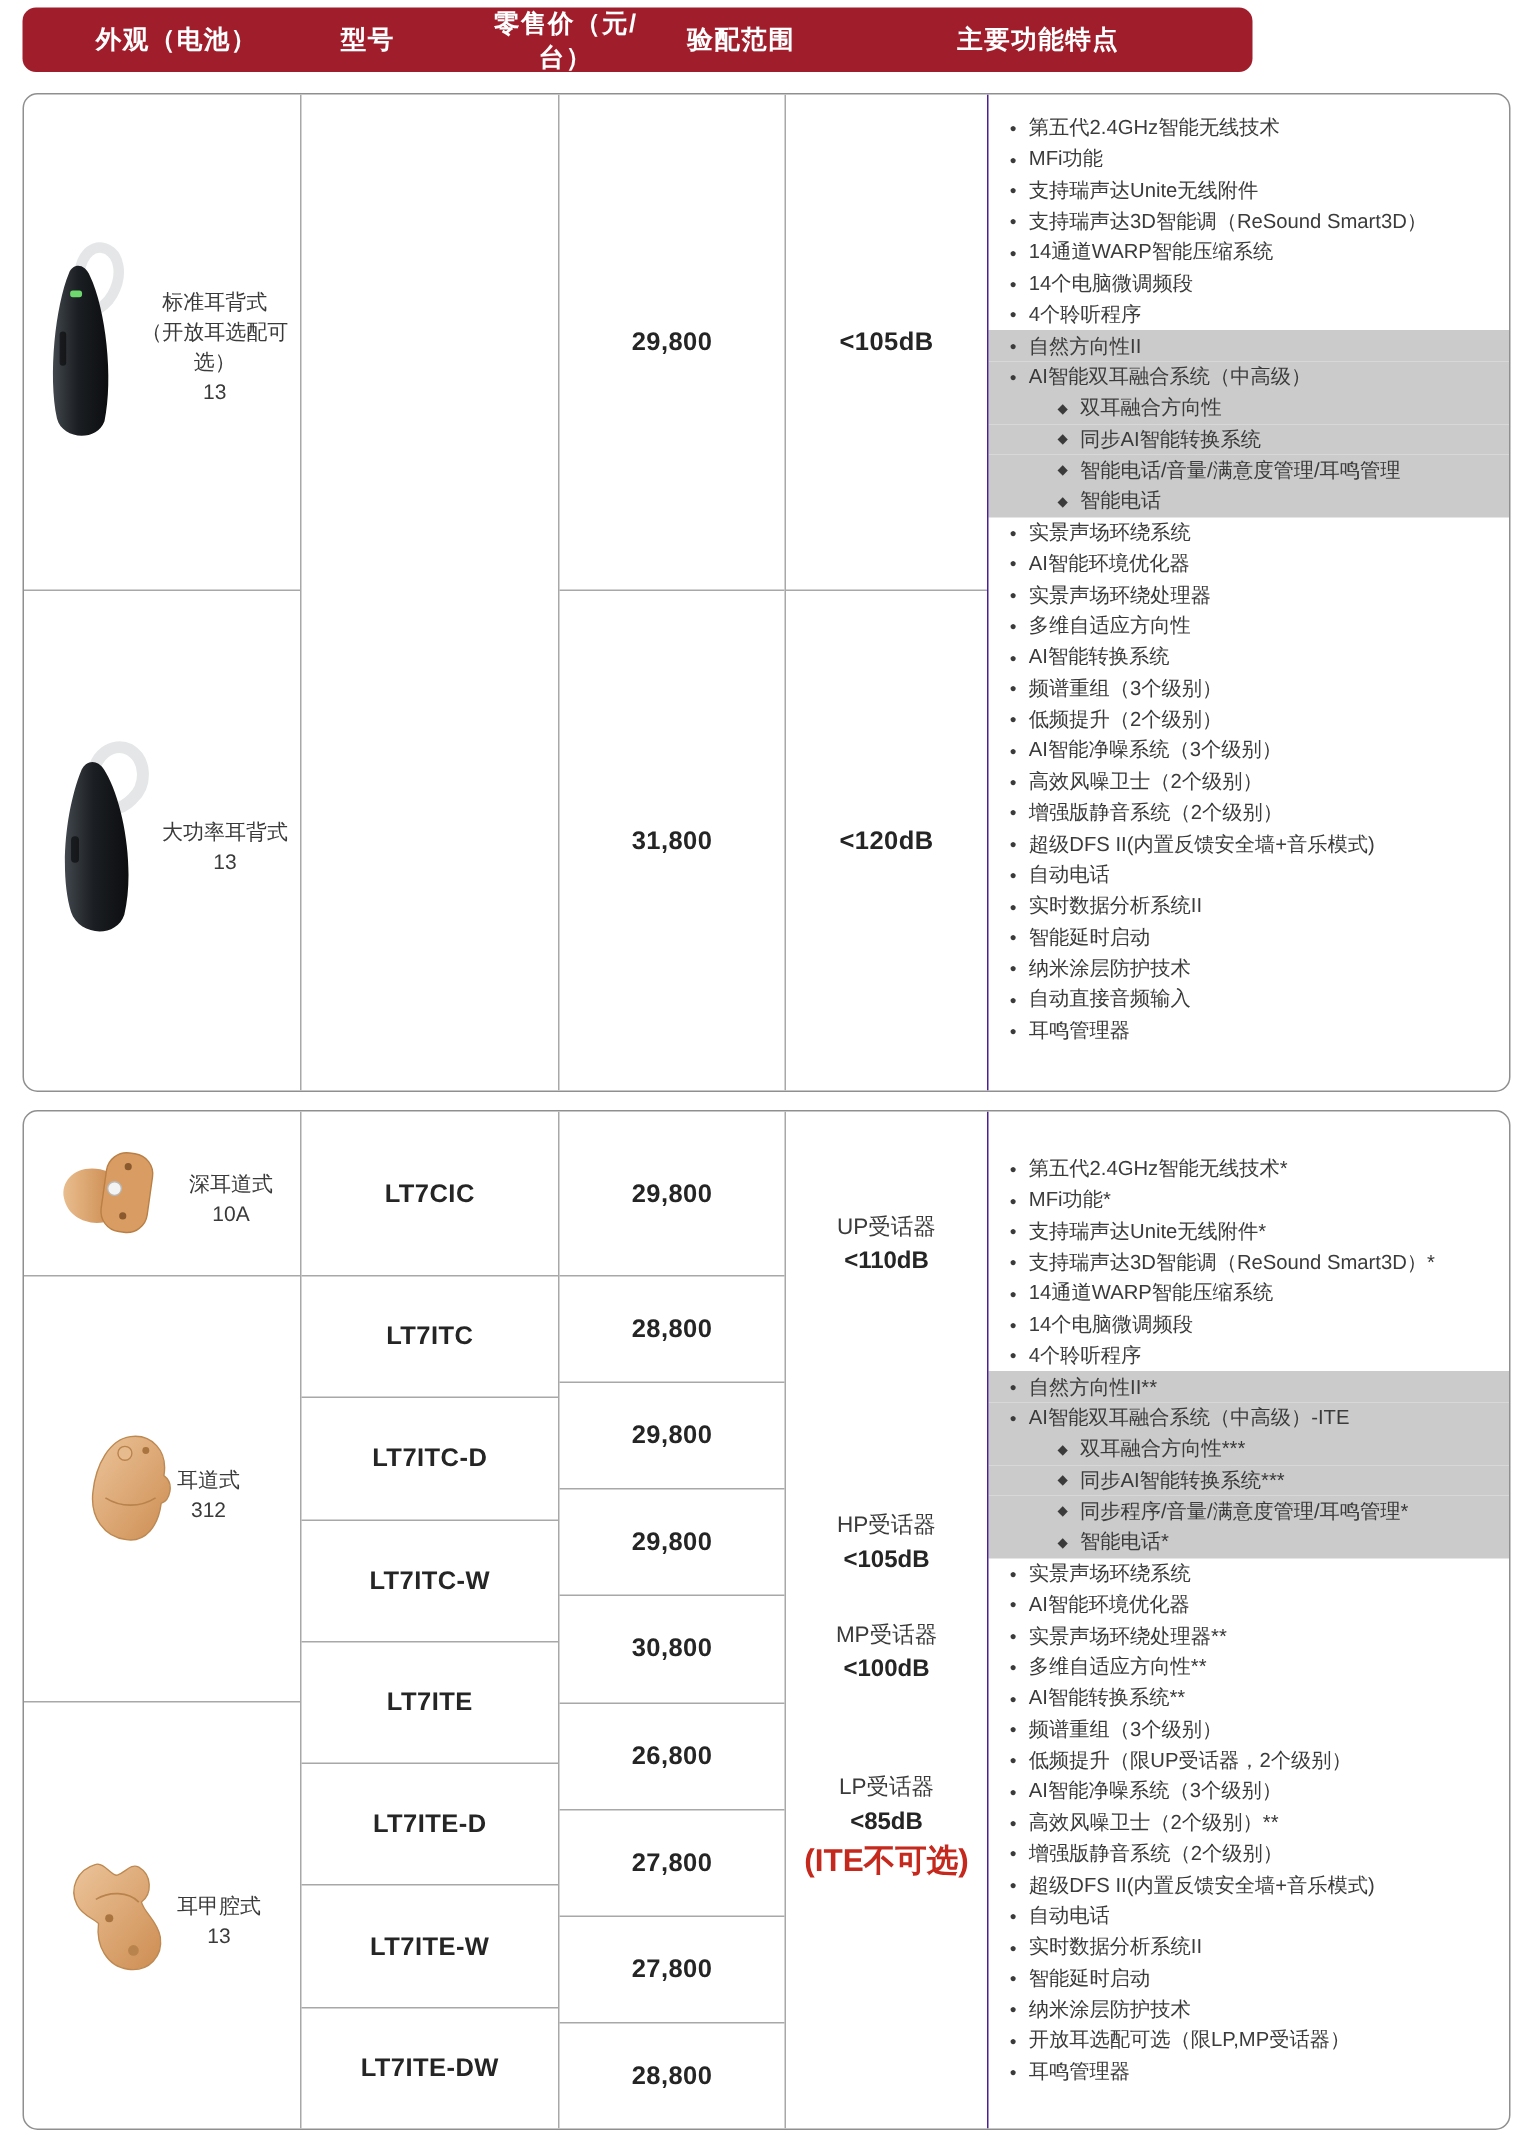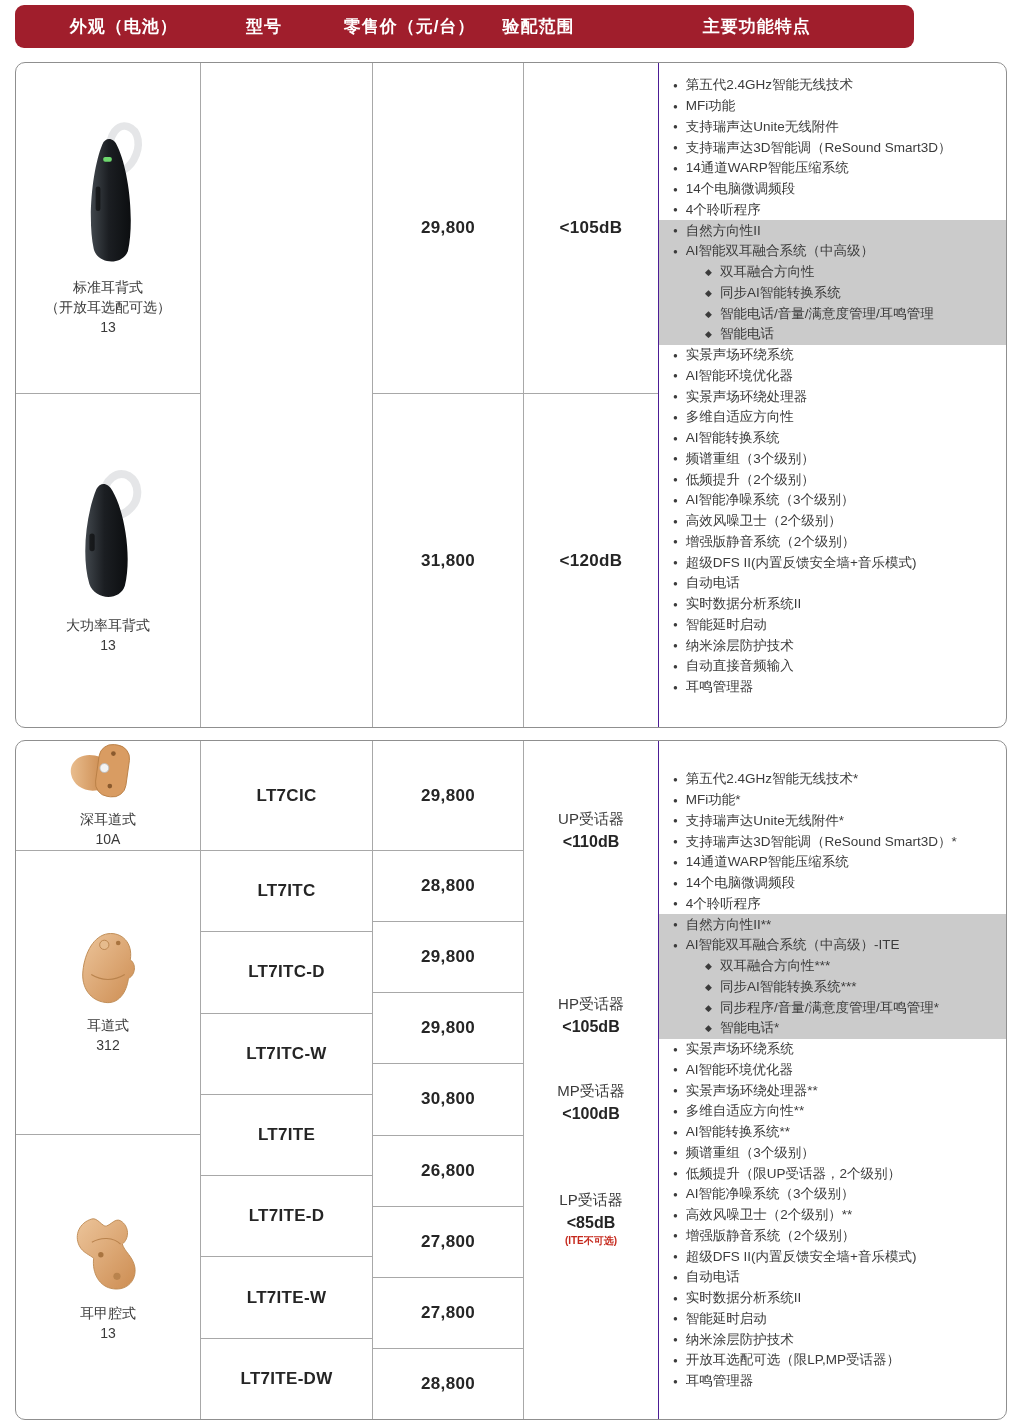--- a/index.html
+++ b/index.html
@@ -1,20 +1,20 @@
 <!DOCTYPE html>
 <html><head>
 <meta charset="utf-8">
 <style>
   html,body{margin:0;padding:0;background:#fff;}
   .page{position:relative;width:1022px;height:1428px;background:#fff;
         font-family:"Liberation Sans","DejaVu Sans",sans-serif;color:#3c3c3c;overflow:hidden;}
 
   
-  .hdr{position:absolute;left:15px;top:5px;width:899px;height:43px;background:#A01E2C;
+  .hdr{position:absolute;left:15px;top:5px;width:820px;height:43px;background:#A01E2C;
        border-radius:9px;display:flex;align-items:center;color:#fff;font-weight:700;font-size:17px;letter-spacing:1px;}
   .hc{text-align:center;box-sizing:border-box;}
   .c1{width:185px;padding-left:46px;}
   .c2{width:172px;}
   .c3{width:151px;}
   .c4{width:135px;}
   .c5{width:349px;}
 
   
   .tbl{position:absolute;left:15px;width:992px;border:1px solid #8f8f8f;border-radius:10px;
@@ -29,28 +29,28 @@
   .colF{flex:1;}
   .cell{display:flex;align-items:center;justify-content:center;box-sizing:border-box;}
   .bb{border-bottom:1px solid #a8a8a8;}
   .grow{flex:1;}
   .t1 .rowh{height:331px;}
   .t2 .r1{height:110px;}
   .t2 .g4{height:284px;}
   .mtxt{font-weight:700;font-size:17px;color:#252525;letter-spacing:.3px;}
 
   
-  .acell{display:flex;flex-direction:column;align-items:center;justify-content:center;box-sizing:border-box;}
+  .acell{display:flex;flex-direction:row;align-items:center;justify-content:center;box-sizing:border-box;}
   .alab{text-align:center;font-size:14px;line-height:1.42;color:#3a3a3a;margin-top:8px;}
 
   
   .rgroup{position:absolute;left:0;width:100%;text-align:center;transform:translateY(-50%);line-height:1.45;}
   .rrec{font-size:15px;color:#3a3a3a;}
   .rval{font-size:16px;font-weight:700;color:#252525;}
-  .rnote{font-size:10px;font-weight:700;color:#C5281C;}
+  .rnote{font-size:21px;font-weight:700;color:#C5281C;}
 
   
   .feat{list-style:none;margin:0;padding:12px 0 0 0;width:100%;}
   .f2{padding-top:28px;}
   .feat li{height:20.75px;display:flex;align-items:center;font-size:13.5px;
            white-space:nowrap;padding-left:14px;color:#3b3b3b;box-sizing:border-box;}
   .feat li .blt{font-size:8px;margin-right:8px;flex:none;color:#3b3b3b;}
   .feat li.sub{padding-left:46px;}
   .feat li.sub .blt{font-size:9px;}
   .feat li.hl{background:#CBCBCB;}
@@ -333,21 +333,21 @@
       <div class="cell grow bb mtxt">27,800</div>
       <div class="cell grow bb mtxt">27,800</div>
       <div class="cell grow mtxt">28,800</div>
     </div>
 
     <div class="col colR">
       <div class="rgroup" style="top:89px">
         <div class="rrec">UP受话器</div>
         <div class="rval">&lt;110dB</div>
       </div>
-      <div class="rgroup" style="top:274px">
+      <div class="rgroup" style="top:288px">
         <div class="rrec">HP受话器</div>
         <div class="rval">&lt;105dB</div>
       </div>
       <div class="rgroup" style="top:361px">
         <div class="rrec">MP受话器</div>
         <div class="rval">&lt;100dB</div>
       </div>
       <div class="rgroup" style="top:478px">
         <div class="rrec">LP受话器</div>
         <div class="rval">&lt;85dB</div>

